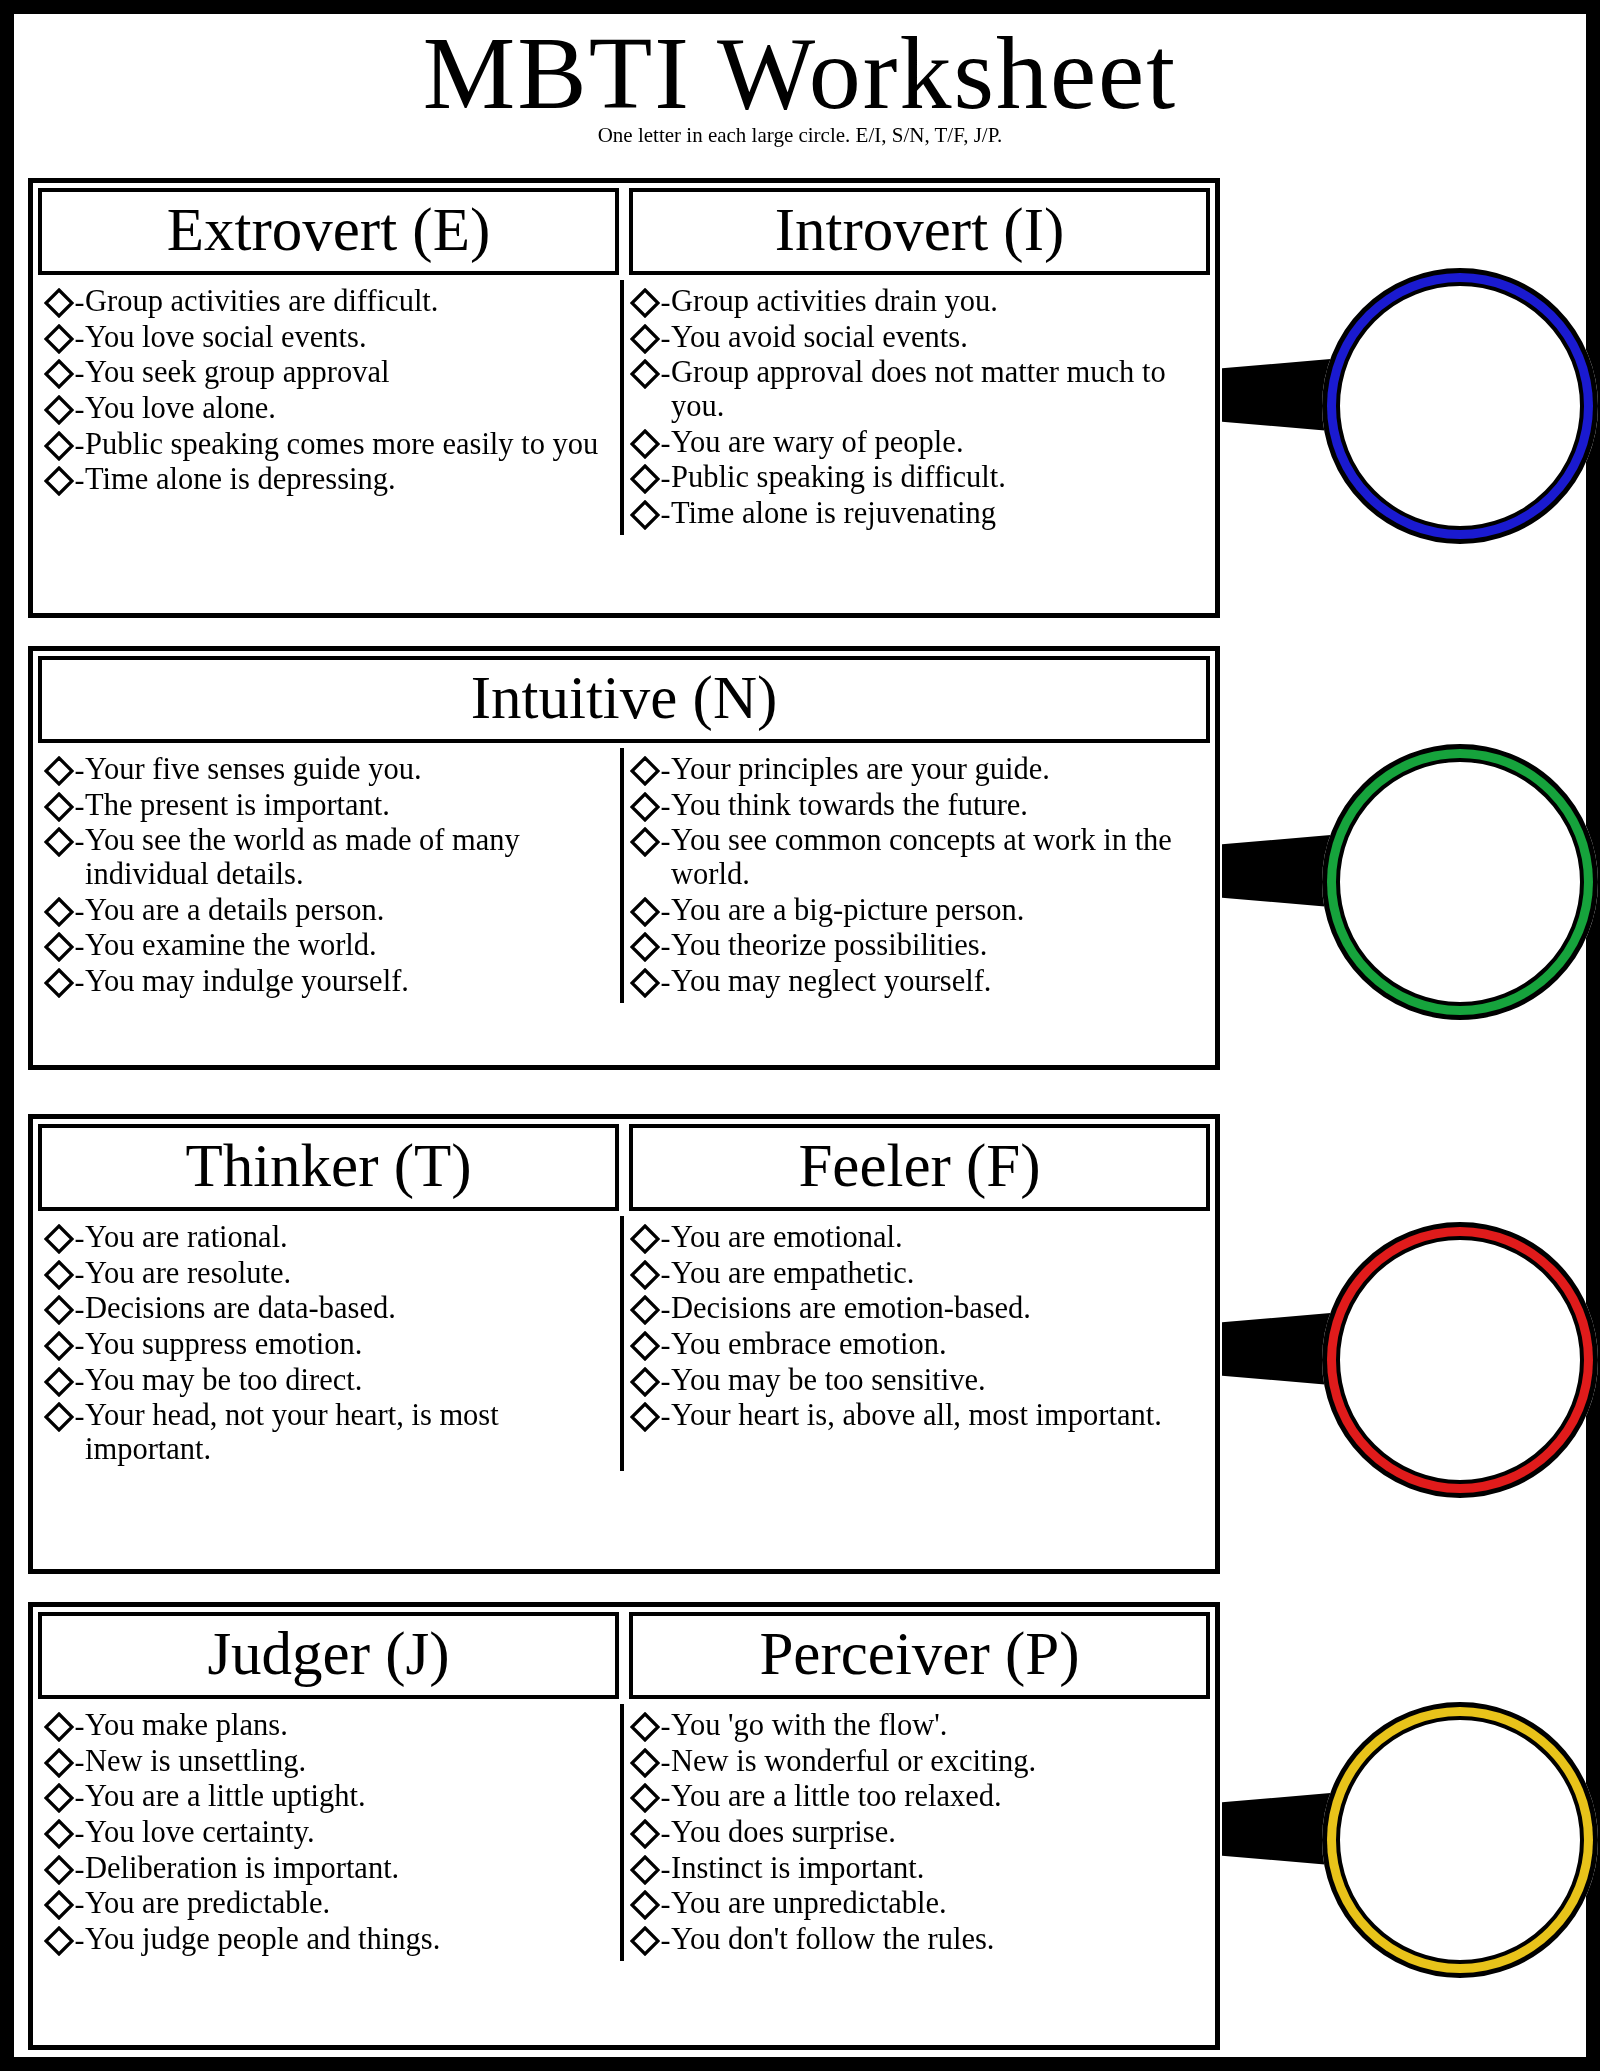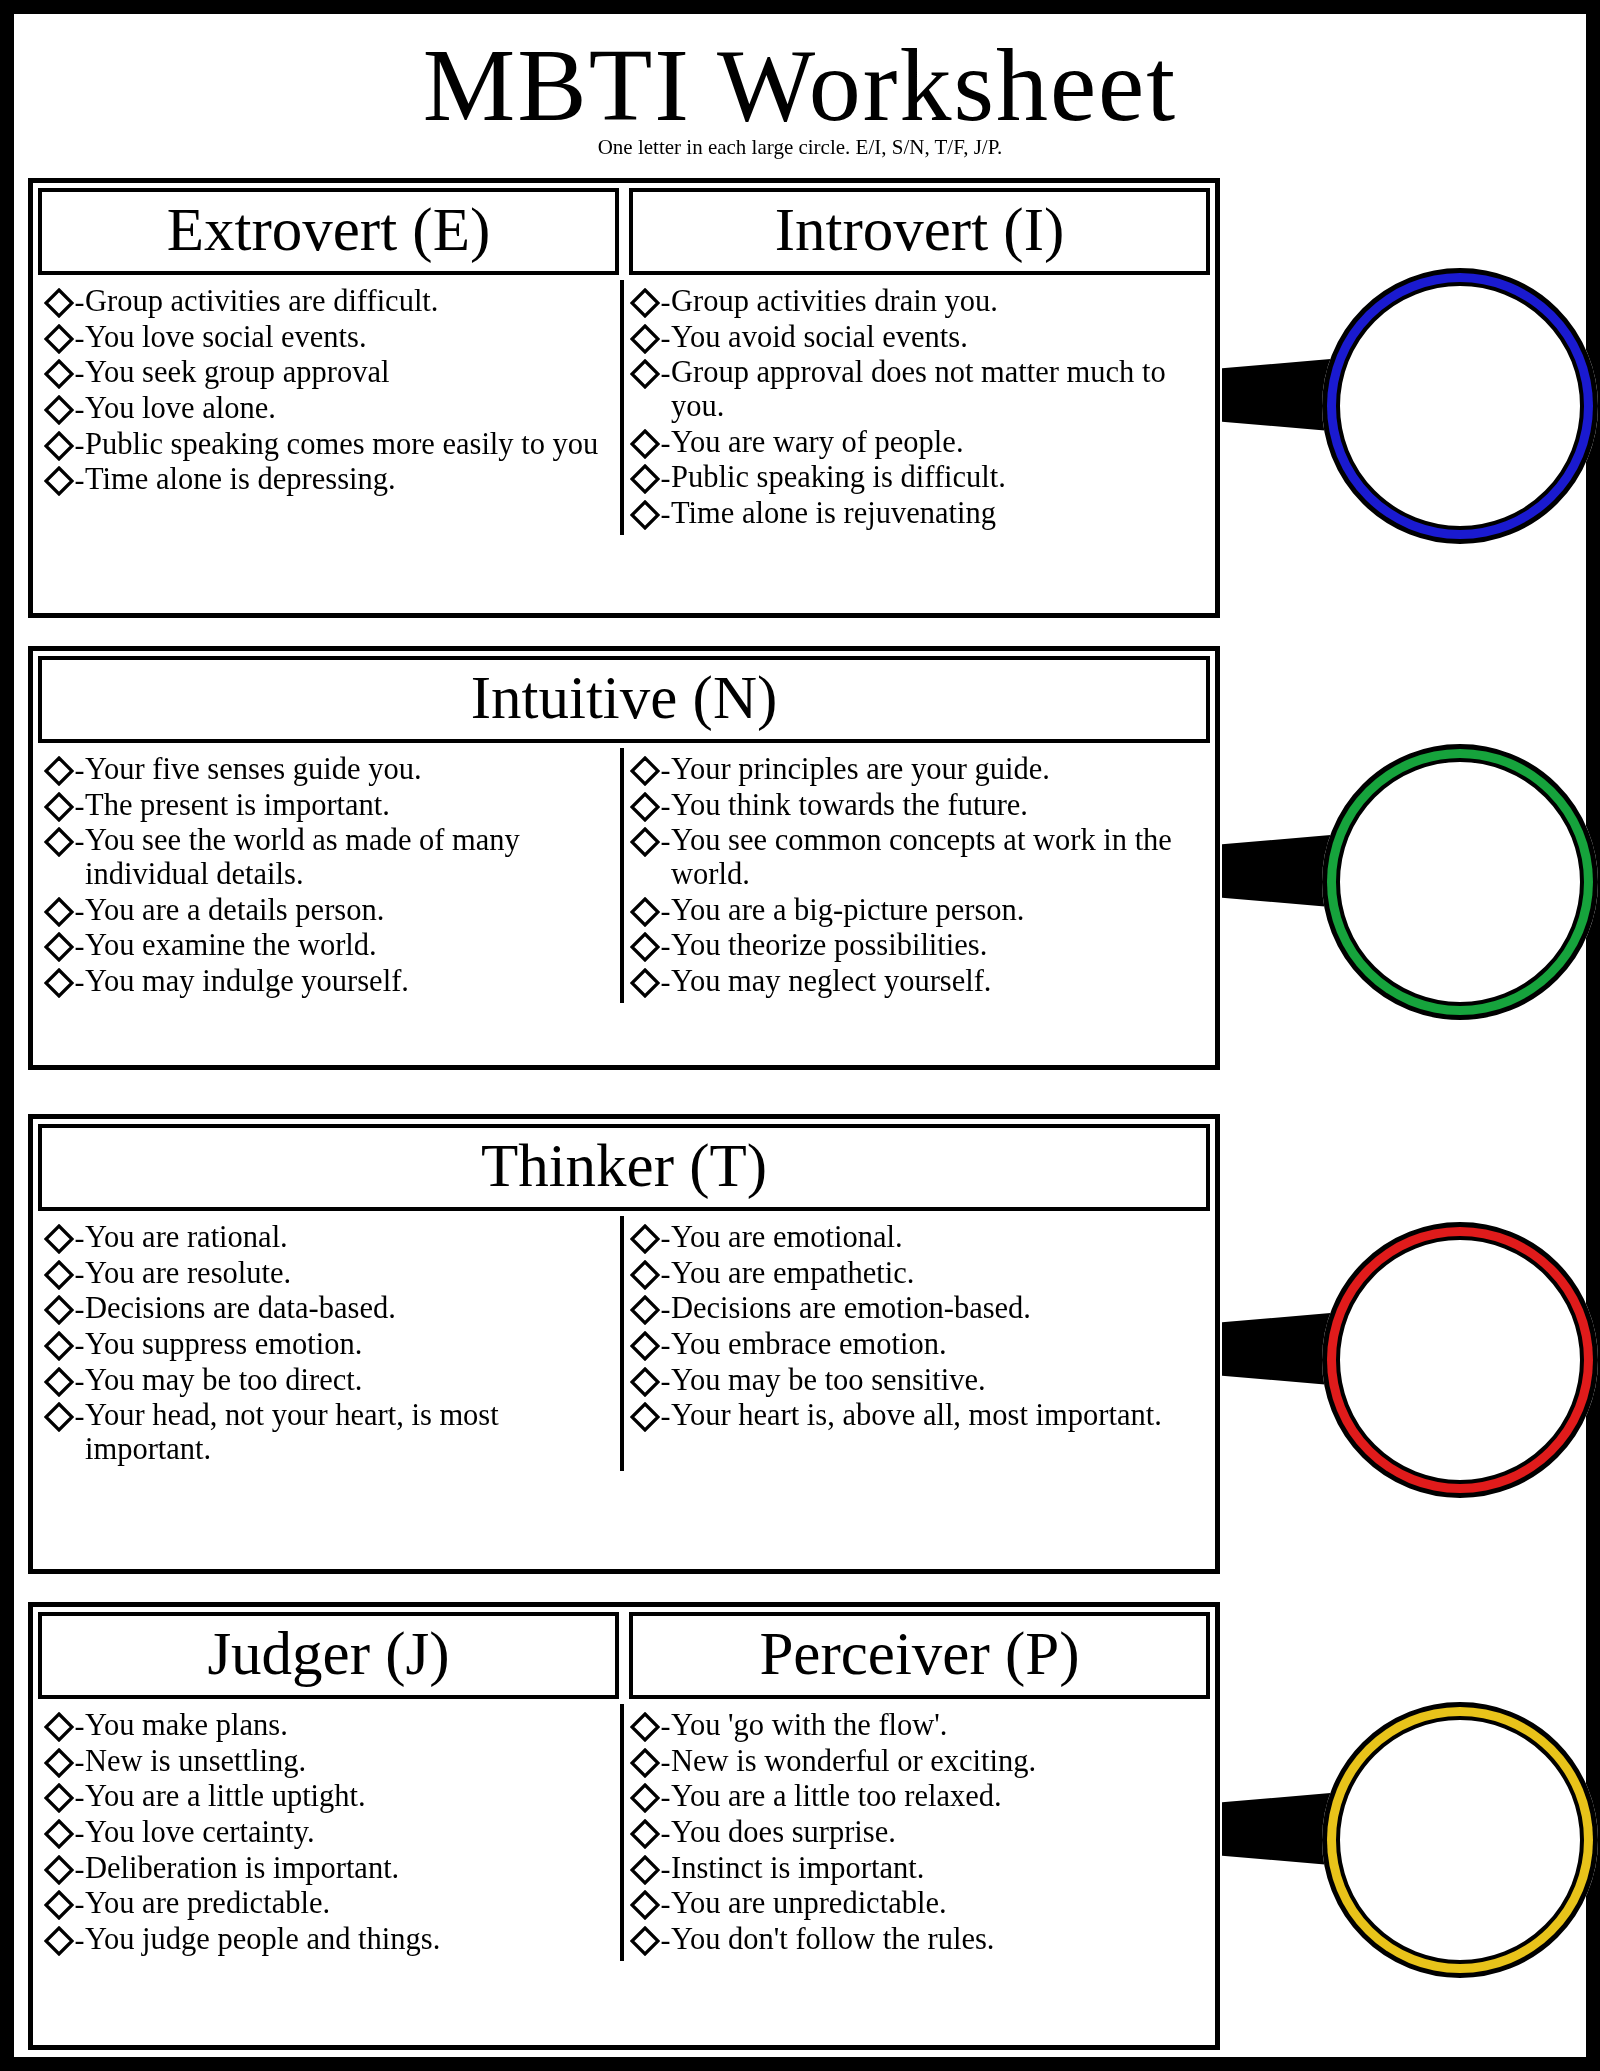--- a/index.html
+++ b/index.html
@@ -31,21 +31,21 @@
     height: 2043px;
   }
 
   
   .title {
     text-align: center;
     font-size: 104px;
     line-height: 1.05;
     font-weight: normal;
     letter-spacing: 2px;
-    margin: 16px 0 0 0;
+    margin: 4px 0 0 0;
     font-family: "Liberation Serif", serif;
   }
   .subtitle {
     text-align: center;
     font-size: 21px;
     margin-top: -4px;
     margin-bottom: 4px;
     font-family: "Liberation Serif", serif;
   }
 
@@ -431,20 +431,21 @@
       <div class="ring" style="left:110px; top:18px; width:276px; height:276px;">
         <div class="outline"></div>
         <div class="color" style="background:#16a33c;"></div>
         <div class="innerline"></div>
       </div>
     </div>
 
     <div class="section" style="top:1100px;height:460px;">
       <div class="sec-head">
         <div class="head-cell">Thinker (T)</div>
+        <div class="head-cell">Feeler (F)</div>
       </div>
       <div class="sec-body">
         <div class="body-cell left">
           <ul class="items">
             <li>
               <span class="dia">
                   <svg width="30" height="30" viewBox="0 0 30 30">
                     <polygon points="15,2 28,15 15,28 2,15" fill="#ffffff" stroke="#000000" stroke-width="3.2"></polygon>
                   </svg>
                 </span>

